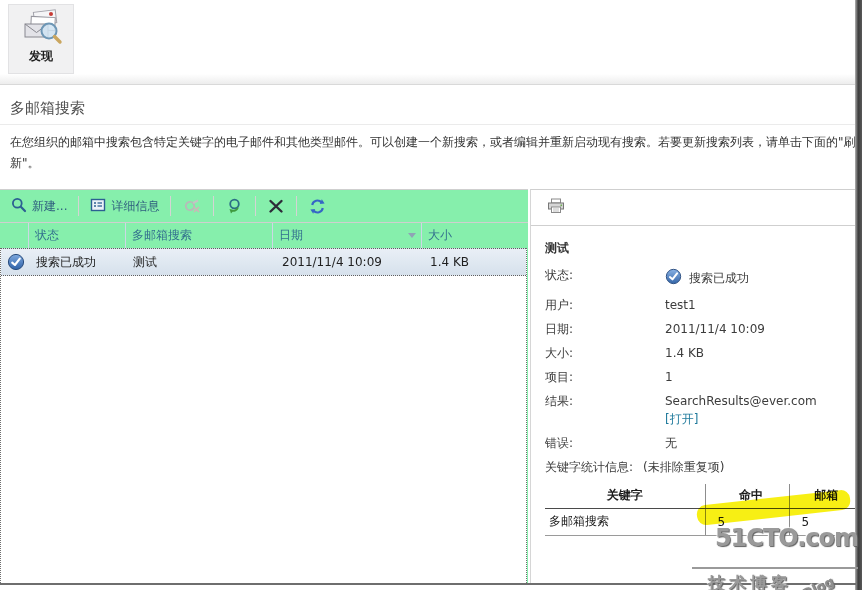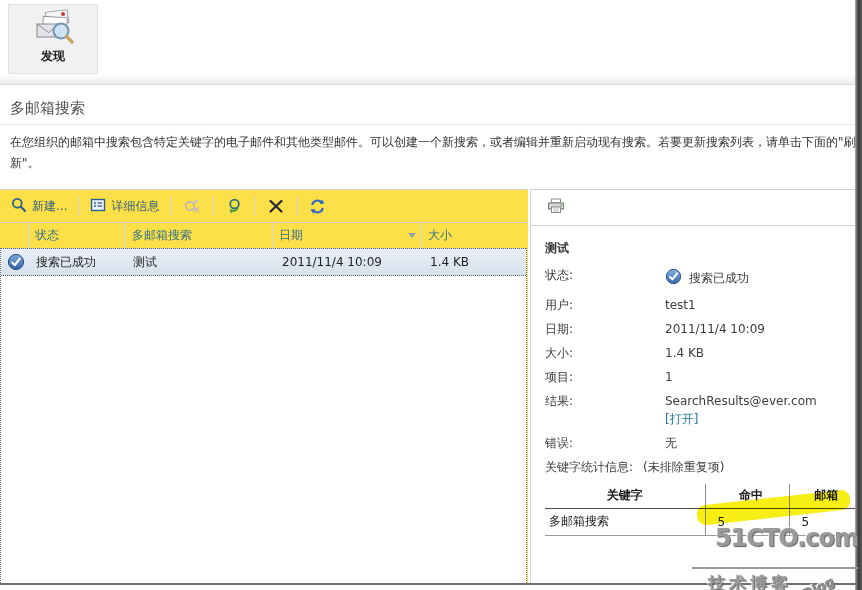--- a/index.html
+++ b/index.html
@@ -4,34 +4,34 @@
 <style>
   * { margin:0; padding:0; box-sizing:border-box; }
   html,body { background:#fff; }
   body { font-family:"DejaVu Sans","Liberation Sans",sans-serif; font-size:12px; color:#333; }
   .screen { position:relative; width:862px; height:590px; background:#fff; overflow:hidden; }
 
   
   .ribbon { position:absolute; left:0; top:0; width:862px; height:85px;
             background:linear-gradient(#ffffff 0 74px, #ededed 84px, #ffffff 85px);
             border-bottom:1px solid #d9d9d9; }
-  .discover-btn { position:absolute; left:8px; top:4px; width:90px; height:70px;
+  .discover-btn { position:absolute; left:8px; top:4px; width:66px; height:70px;
             background:#f1f1f2; border:1px solid #e2e2e4; display:flex; flex-direction:column;
             align-items:center; justify-content:flex-start; cursor:pointer; }
   .discover-btn .dicon { margin-top:4px; height:38px; }
   .discover-btn .dlabel-txt { font-weight:bold; color:#1c1c1c; font-size:12px; margin-top:1px; }
 
   
   .page-title { position:absolute; left:10px; top:99px; font-size:15px; color:#4f4f4f; }
   .title-rule { position:absolute; left:0; top:124px; width:862px; height:1px; background:#ebebeb; }
   .page-desc { position:absolute; left:10px; top:132px; width:846px; line-height:21px; color:#333; }
 
   
   .left-pane  { position:absolute; left:0;  top:189px; width:528px; height:395px;
-                border-top:1px solid #cfcfcf; background:#fde047; }
+                border-top:1px solid #cfcfcf; background:#86efac; }
   .right-pane { position:absolute; left:530px; top:189px; width:326px; height:395px;
                 border-top:1px solid #cfcfcf; border-left:1px solid #d6d6d6; background:#fff; }
 
   .toolbar { height:33px; border-bottom:1px solid #cfcfcf; display:flex; align-items:center; }
   .tbtn { display:flex; align-items:center; gap:5px; padding:0 11px; height:100%;
           color:#2f5f7f; cursor:pointer; white-space:nowrap; }
   .tbtn.icon-only { padding:0 12px; }
   .tsep { width:1px; height:20px; background:#d4d4d4; }
 
   

